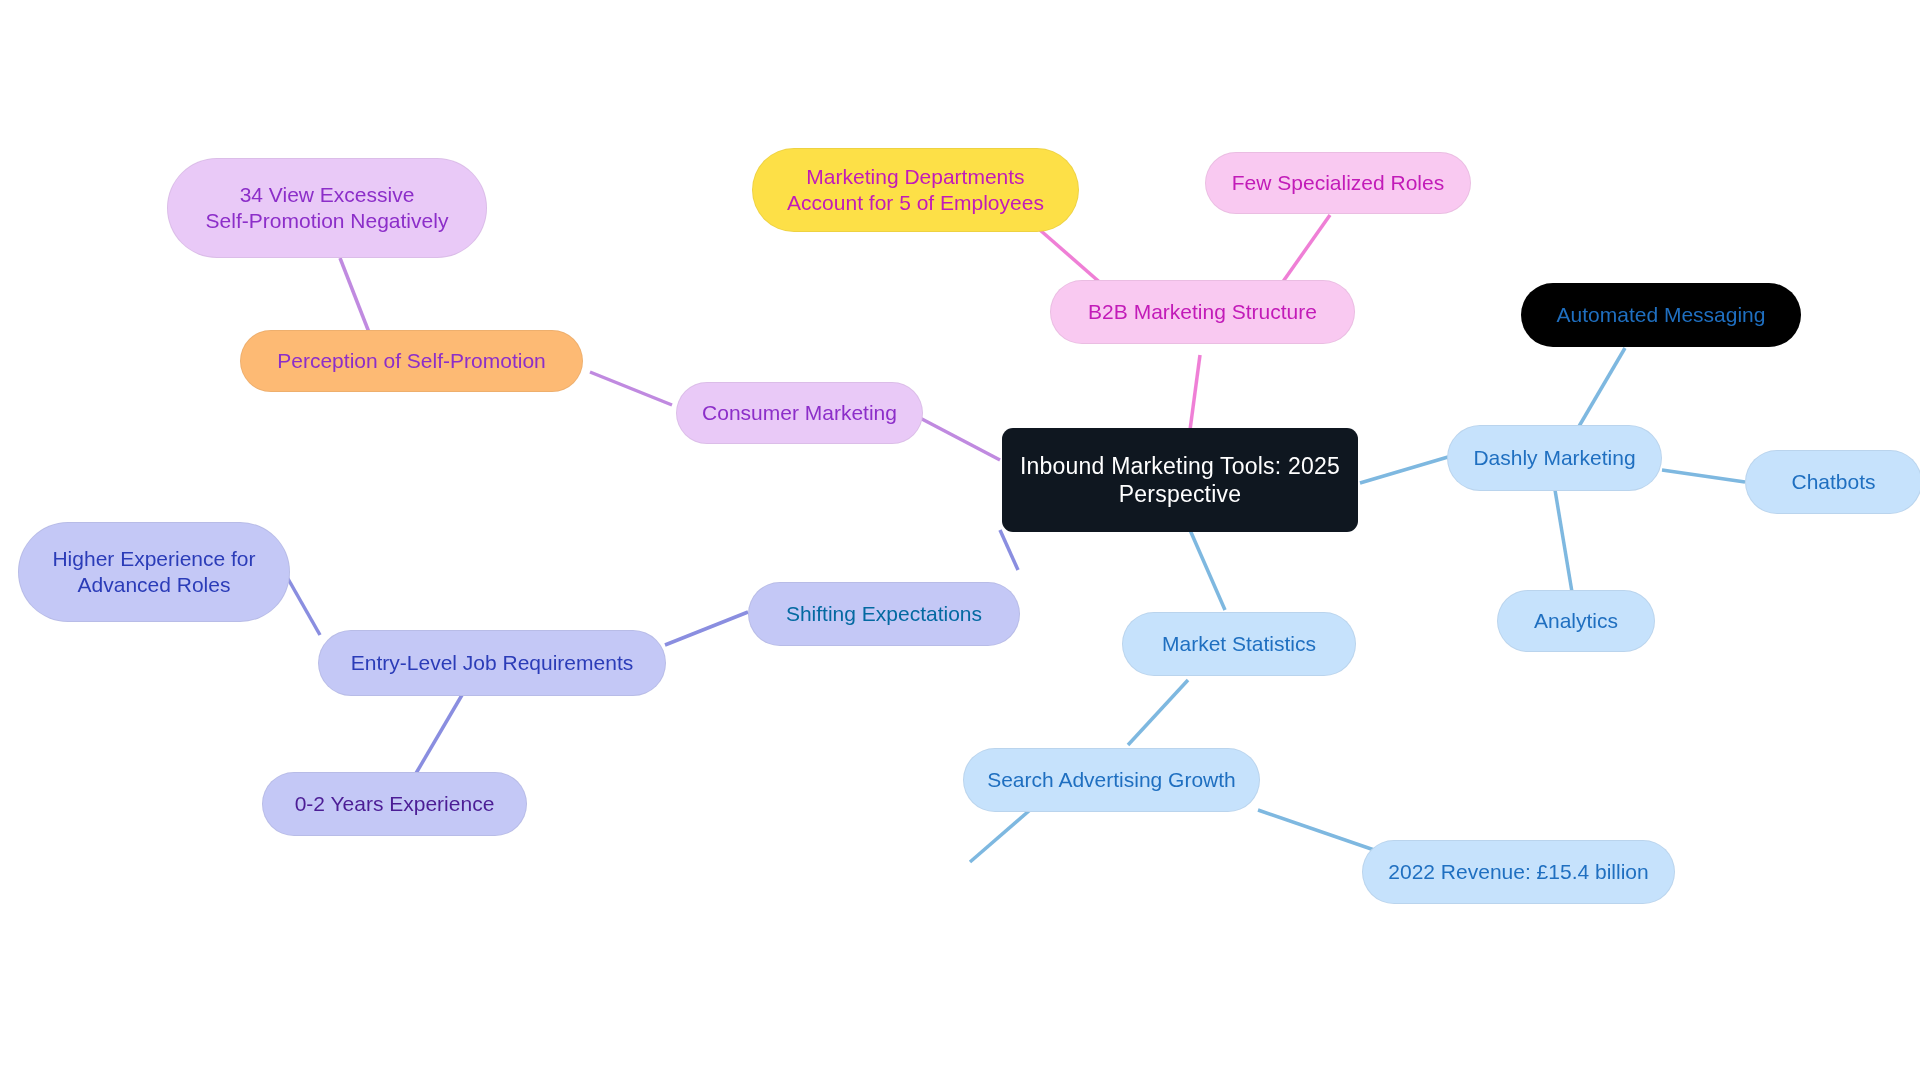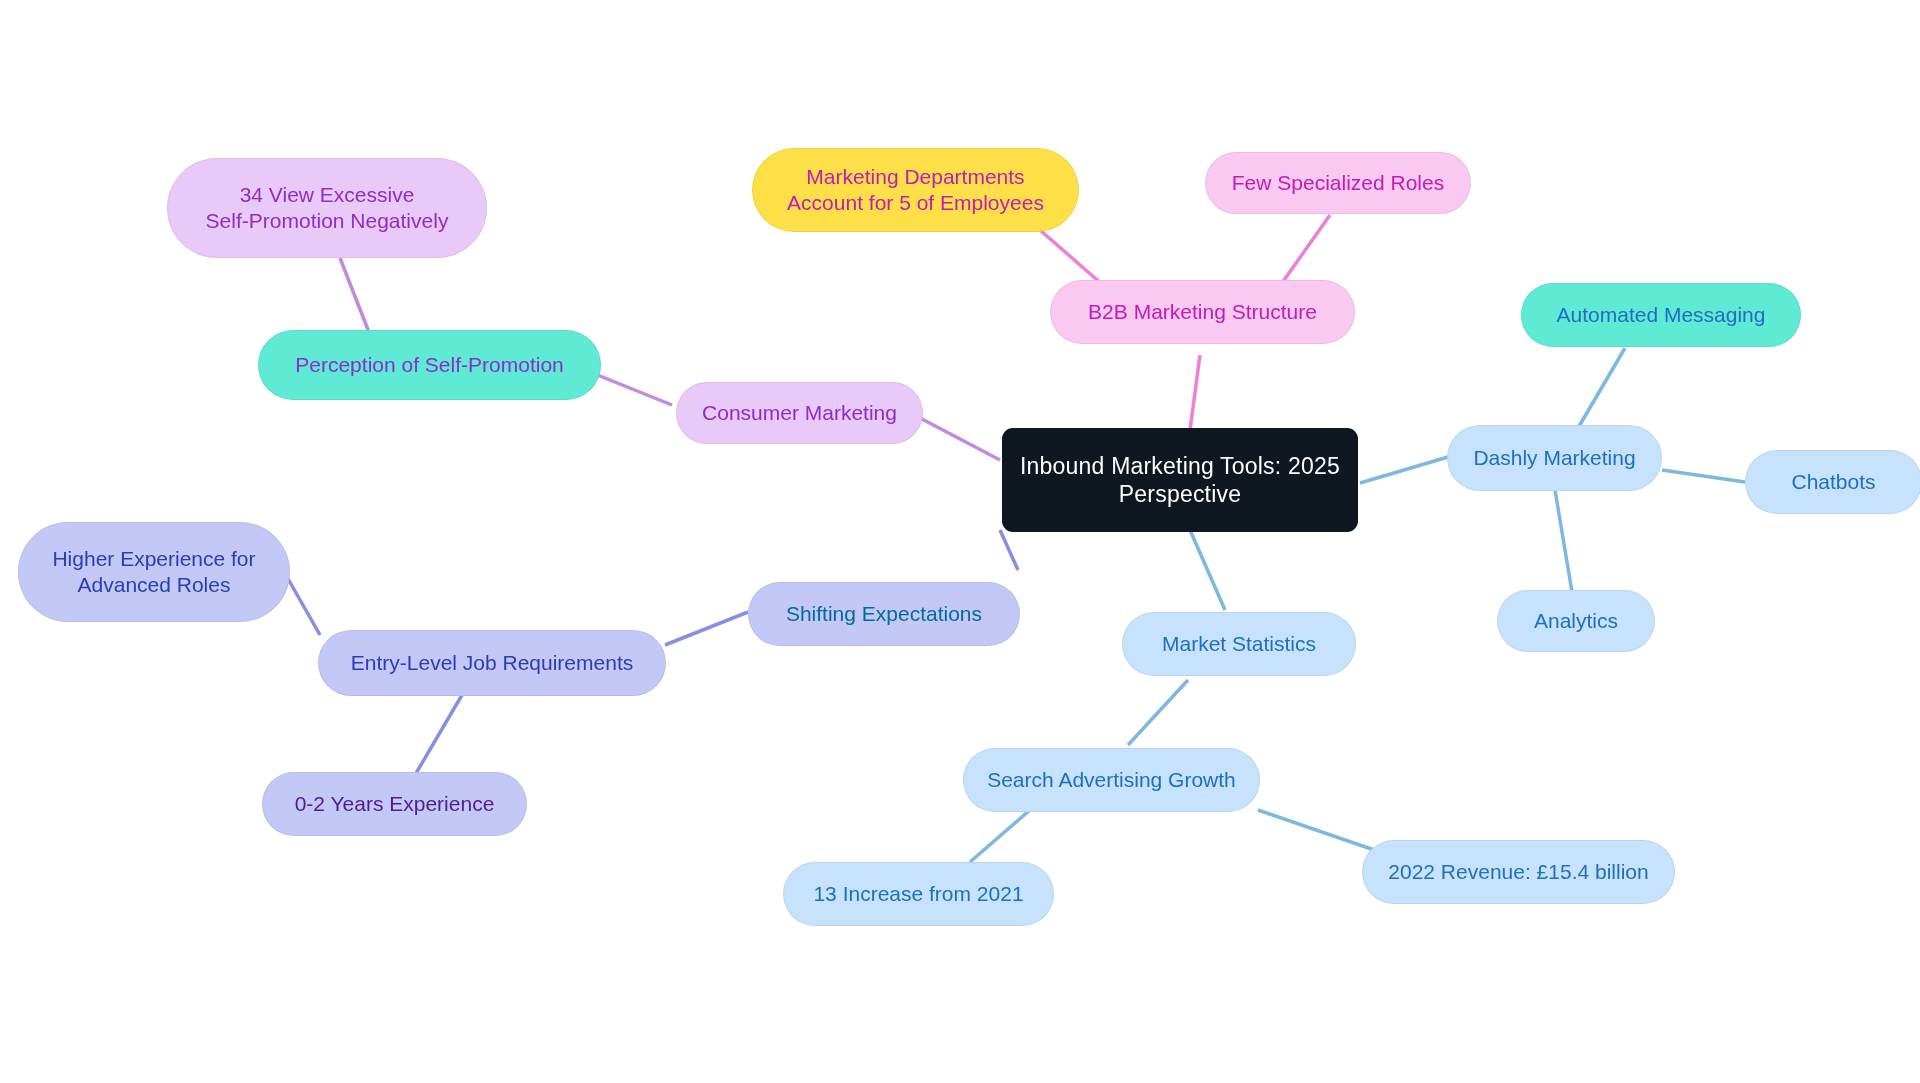--- a/index.html
+++ b/index.html
@@ -89,43 +89,42 @@
 
   <div class="node" style="left:1050px; top:280px; width:305px; height:64px; background:#f9c9f1; color:#c21bb8; font-size:21px;">B2B Marketing Structure</div>
 
   <div class="node" style="left:752px; top:148px; width:327px; height:84px; background:#fde047; color:#c21bb8; font-size:21px;">Marketing Departments
 Account for 5 of Employees</div>
 
   <div class="node" style="left:1205px; top:152px; width:266px; height:62px; background:#f9c9f1; color:#c21bb8; font-size:21px;">Few Specialized Roles</div>
 
   <div class="node" style="left:676px; top:382px; width:247px; height:62px; background:#e9c9f7; color:#8c2ec9; font-size:21px;">Consumer Marketing</div>
 
-  <div class="node" style="left:258px; top:330px; width:343px; height:70px; background:#5eead4; color:#8c2ec9; font-size:21px;">Perception of Self-Promotion</div>
+  <div class="node" style="left:240px; top:330px; width:343px; height:62px; background:#fdba74; color:#8c2ec9; font-size:21px;">Perception of Self-Promotion</div>
 
   <div class="node" style="left:167px; top:158px; width:320px; height:100px; background:#e9c9f7; color:#8c2ec9; font-size:21px;">34 View Excessive
 Self-Promotion Negatively</div>
 
   <div class="node" style="left:748px; top:582px; width:272px; height:64px; background:#c4c8f6; color:#0369a1; font-size:21px;">Shifting Expectations</div>
 
   <div class="node" style="left:318px; top:630px; width:348px; height:66px; background:#c4c8f6; color:#2b3cb8; font-size:21px;">Entry-Level Job Requirements</div>
 
   <div class="node" style="left:18px; top:522px; width:272px; height:100px; background:#c4c8f6; color:#2b3cb8; font-size:21px;">Higher Experience for
 Advanced Roles</div>
 
   <div class="node" style="left:262px; top:772px; width:265px; height:64px; background:#c4c8f6; color:#4c1d95; font-size:21px;">0-2 Years Experience</div>
 
   <div class="node" style="left:1122px; top:612px; width:234px; height:64px; background:#c6e2fc; color:#1f6fc0; font-size:21px;">Market Statistics</div>
 
   <div class="node" style="left:963px; top:748px; width:297px; height:64px; background:#c6e2fc; color:#1f6fc0; font-size:21px;">Search Advertising Growth</div>
 
-  <div class="node" style="left:783px; top:862px; width:271px; height:64px; background:#c6e2fc; color:#1f6fc0; font-size:21px;">13 Increase from 2021</div>
 
   <div class="node" style="left:1362px; top:840px; width:313px; height:64px; background:#c6e2fc; color:#1f6fc0; font-size:21px;">2022 Revenue: £15.4 billion</div>
 
   <div class="node" style="left:1447px; top:425px; width:215px; height:66px; background:#c6e2fc; color:#1f6fc0; font-size:21px;">Dashly Marketing</div>
 
-  <div class="node" style="left:1521px; top:283px; width:280px; height:64px; background:#5eead4; color:#1f6fc0; font-size:21px;">Automated Messaging</div>
+  <div class="node" style="left:1521px; top:283px; width:280px; height:64px; background:#000000; color:#1f6fc0; font-size:21px;">Automated Messaging</div>
 
   <div class="node" style="left:1745px; top:450px; width:177px; height:64px; background:#c6e2fc; color:#1f6fc0; font-size:21px;">Chatbots</div>
 
   <div class="node" style="left:1497px; top:590px; width:158px; height:62px; background:#c6e2fc; color:#1f6fc0; font-size:21px;">Analytics</div>
 
 </div>
 
 </body></html>

